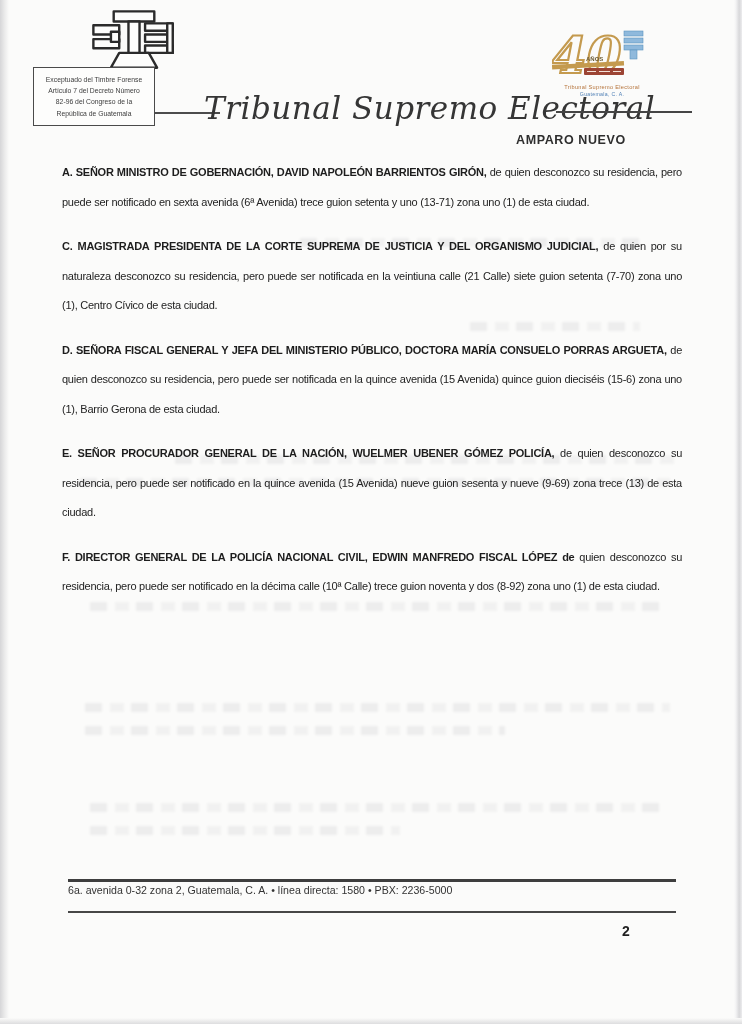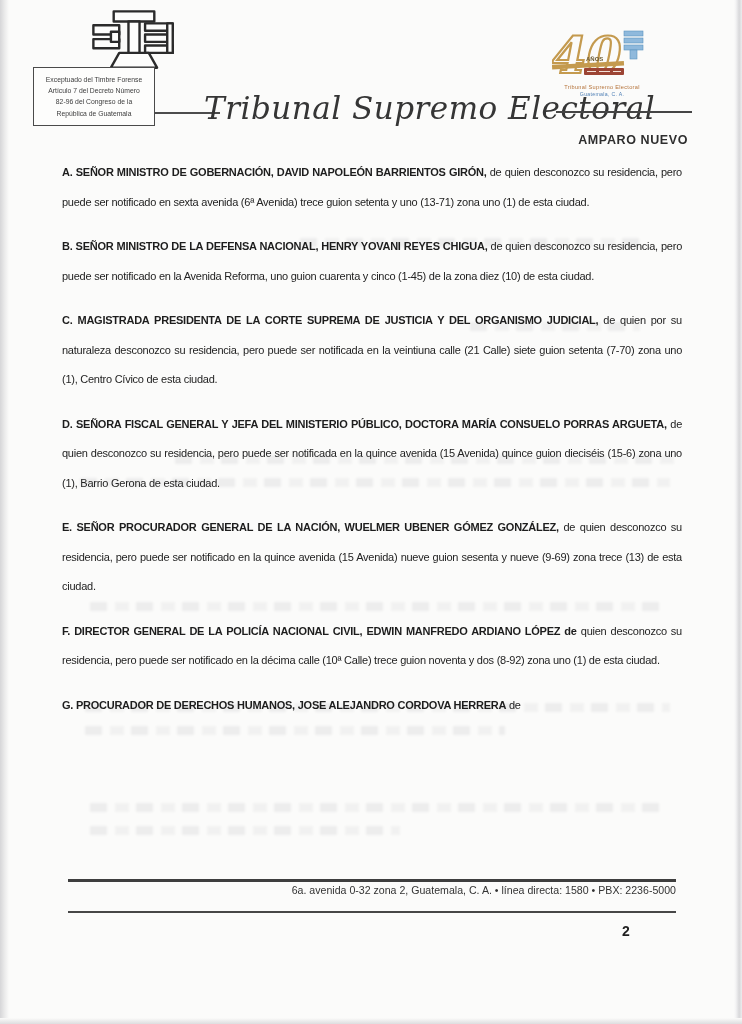--- a/index.html
+++ b/index.html
@@ -22,21 +22,21 @@
     text-align:center;font-size:6.8px;line-height:1.65;color:#3d3d3d;
   }
   .connector-line{position:absolute;left:155px;top:112px;width:65px;height:2px;background:#4c4c4c;}
   .masthead-title{
     position:absolute;left:204px;top:90px;width:356px;text-align:center;
     font-family:"DejaVu Serif", serif;font-style:italic;font-size:31px;
     color:#353535;letter-spacing:.5px;white-space:nowrap;
   }
   .right-rule{position:absolute;left:556px;top:111px;width:136px;height:2px;background:#454545;}
   .doc-label{
-    position:absolute;left:516px;top:133px;width:172px;text-align:right;
+    position:absolute;left:516px;top:133px;width:172px;text-align:left;
     font-size:12.5px;font-weight:600;letter-spacing:.6px;color:#2e2e2e;
   }
   .anniv{position:absolute;left:550px;top:25px;width:104px;text-align:center;}
   .anniv svg{display:block;margin:0 auto;}
   .anniv-cap1{font-size:5.6px;color:#b5733a;letter-spacing:.3px;line-height:1.5;filter:blur(.2px);}
   .anniv-cap2{font-size:5.2px;color:#4e7fb5;letter-spacing:.3px;line-height:1.4;filter:blur(.2px);}
   
   .doc-body{position:absolute;left:62px;top:158px;width:620px;}
   .para{
     margin:0 0 15px 0;font-size:11px;line-height:29.5px;letter-spacing:-.25px;
@@ -45,21 +45,21 @@
   .para strong{font-weight:700;color:#1d1d1d;}
   
   .ghost{position:absolute;height:9px;opacity:.45;filter:blur(1.2px);
     background:repeating-linear-gradient(90deg,
       rgba(110,110,122,.22) 0px, rgba(110,110,122,.22) 17px,
       transparent 17px, transparent 25px,
       rgba(110,110,122,.15) 25px, rgba(110,110,122,.15) 39px,
       transparent 39px, transparent 46px);}
   
   .footer-rule-top{position:absolute;left:68px;top:879px;width:608px;height:2.5px;background:#3e3e3e;}
-  .footer-text{position:absolute;left:68px;top:884px;width:608px;text-align:right;
+  .footer-text{position:absolute;left:68px;top:884px;width:608px;text-align:left;
     font-size:10.6px;line-height:13px;color:#333;}
   .footer-rule-bottom{position:absolute;left:68px;top:911px;width:608px;height:2px;background:#474747;}
   .page-number{position:absolute;left:614px;top:923px;width:24px;text-align:center;
     font-size:14px;font-weight:700;color:#1f1f1f;}
 </style>
 </head>
 <body>
 
 <div class="page">
 
@@ -124,26 +124,24 @@
   <div class="ghost" style="top:455px;left:175px;width:500px;"></div>
   <div class="ghost" style="top:478px;left:80px;width:590px;"></div>
   <div class="ghost" style="top:602px;left:90px;width:575px;"></div>
   <div class="ghost" style="top:703px;left:85px;width:585px;"></div>
   <div class="ghost" style="top:726px;left:85px;width:420px;"></div>
   <div class="ghost" style="top:803px;left:90px;width:570px;"></div>
   <div class="ghost" style="top:826px;left:90px;width:310px;"></div>
 
   <div class="doc-body">
     <p class="para"><strong>A. SEÑOR MINISTRO DE GOBERNACIÓN, DAVID NAPOLEÓN BARRIENTOS GIRÓN,</strong><span> de quien desconozco su residencia, pero puede ser notificado en sexta avenida (6ª Avenida) trece guion setenta y uno (13-71) zona uno (1) de esta ciudad.</span></p>
-    <p class="para"><strong>B. SEÑOR MINISTRO DE LA DEFENSA NACIONAL, HENRY YOVANI REYES CHIGUA,</strong><span> de quien desconozco su residencia, pero puede ser notificado en la Avenida Reforma, uno guion cuarenta y cinco (1-45) de la zona diez (10) de esta ciudad.</span></p>
     <p class="para"><strong>C. MAGISTRADA PRESIDENTA DE LA CORTE SUPREMA DE JUSTICIA Y DEL ORGANISMO JUDICIAL,</strong><span> de quien por su naturaleza desconozco su residencia, pero puede ser notificada en la veintiuna calle (21 Calle) siete guion setenta (7-70) zona uno (1), Centro Cívico de esta ciudad.</span></p>
     <p class="para"><strong>D. SEÑORA FISCAL GENERAL Y JEFA DEL MINISTERIO PÚBLICO, DOCTORA MARÍA CONSUELO PORRAS ARGUETA,</strong><span> de quien desconozco su residencia, pero puede ser notificada en la quince avenida (15 Avenida) quince guion dieciséis (15-6) zona uno (1), Barrio Gerona de esta ciudad.</span></p>
-    <p class="para"><strong>E. SEÑOR PROCURADOR GENERAL DE LA NACIÓN, WUELMER UBENER GÓMEZ GONZÁLEZ,</strong><span> de quien desconozco su residencia, pero puede ser notificado en la quince avenida (15 Avenida) nueve guion sesenta y nueve (9-69) zona trece (13) de esta ciudad.</span></p>
-    <p class="para"><strong>F. DIRECTOR GENERAL DE LA POLICÍA NACIONAL CIVIL, EDWIN MANFREDO ARDIANO LÓPEZ de</strong><span> quien desconozco su residencia, pero puede ser notificado en la décima calle (10ª Calle) trece guion noventa y dos (8-92) zona uno (1) de esta ciudad.</span></p>
-    <p class="para"><strong>G. PROCURADOR DE DERECHOS HUMANOS, JOSE ALEJANDRO CORDOVA HERRERA</strong><span> de</span></p>
+    <p class="para"><strong>E. SEÑOR PROCURADOR GENERAL DE LA NACIÓN, WUELMER UBENER GÓMEZ POLICÍA,</strong><span> de quien desconozco su residencia, pero puede ser notificado en la quince avenida (15 Avenida) nueve guion sesenta y nueve (9-69) zona trece (13) de esta ciudad.</span></p>
+    <p class="para"><strong>F. DIRECTOR GENERAL DE LA POLICÍA NACIONAL CIVIL, EDWIN MANFREDO FISCAL LÓPEZ de</strong><span> quien desconozco su residencia, pero puede ser notificado en la décima calle (10ª Calle) trece guion noventa y dos (8-92) zona uno (1) de esta ciudad.</span></p>
   </div>
 
   <div class="footer-rule-top"></div>
   <div class="footer-text">
     <div>6a. avenida 0-32 zona 2, Guatemala, C. A.  •  línea directa: 1580  •  PBX:  2236-5000</div>
   </div>
   <div class="footer-rule-bottom"></div>
 
   <div class="page-number">2</div>
 

